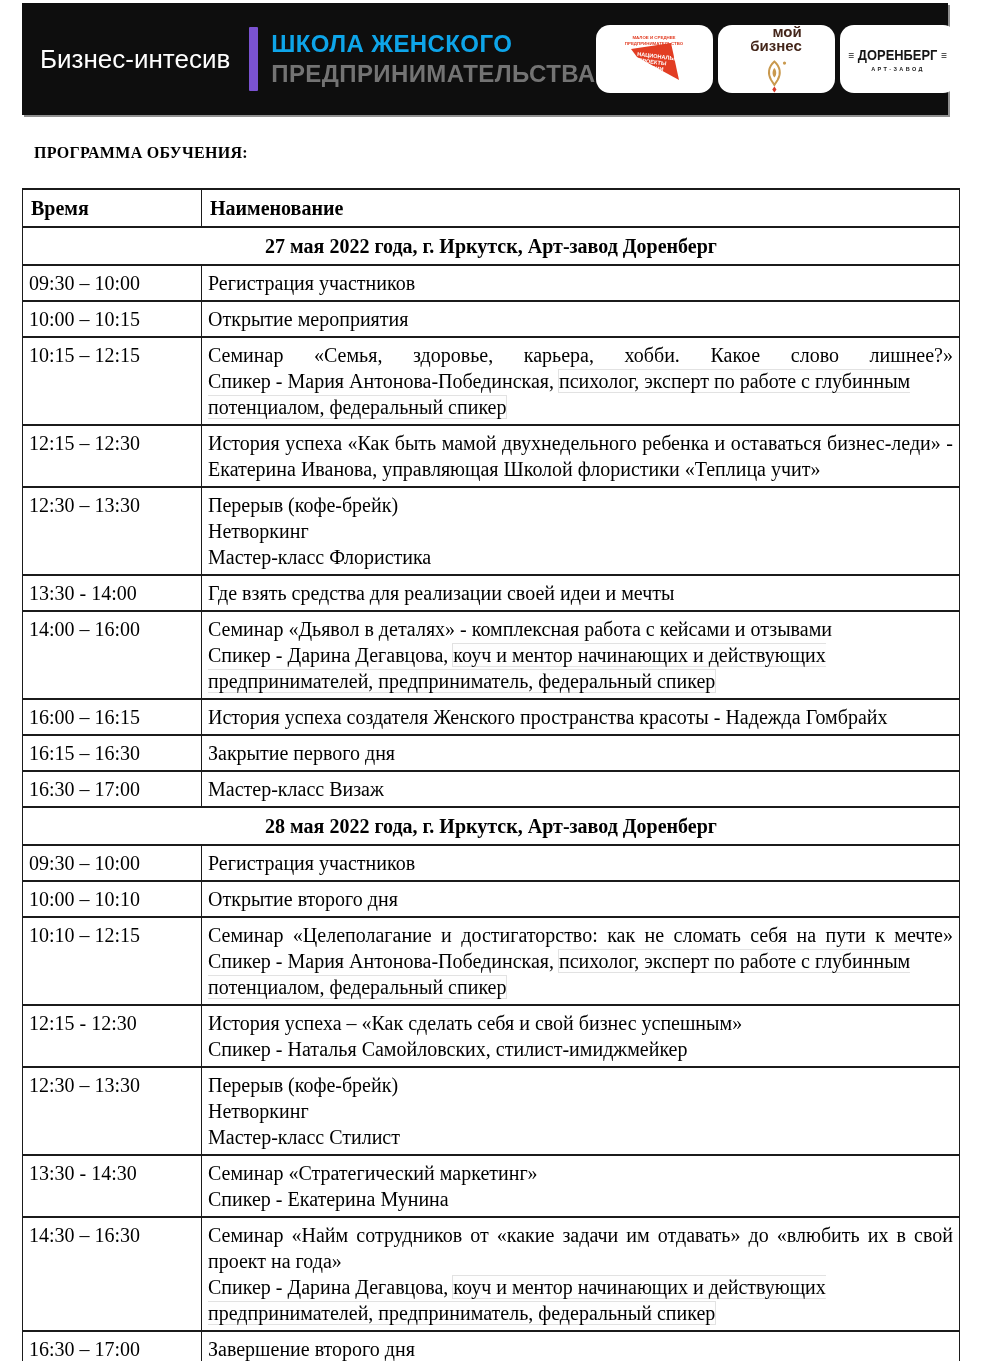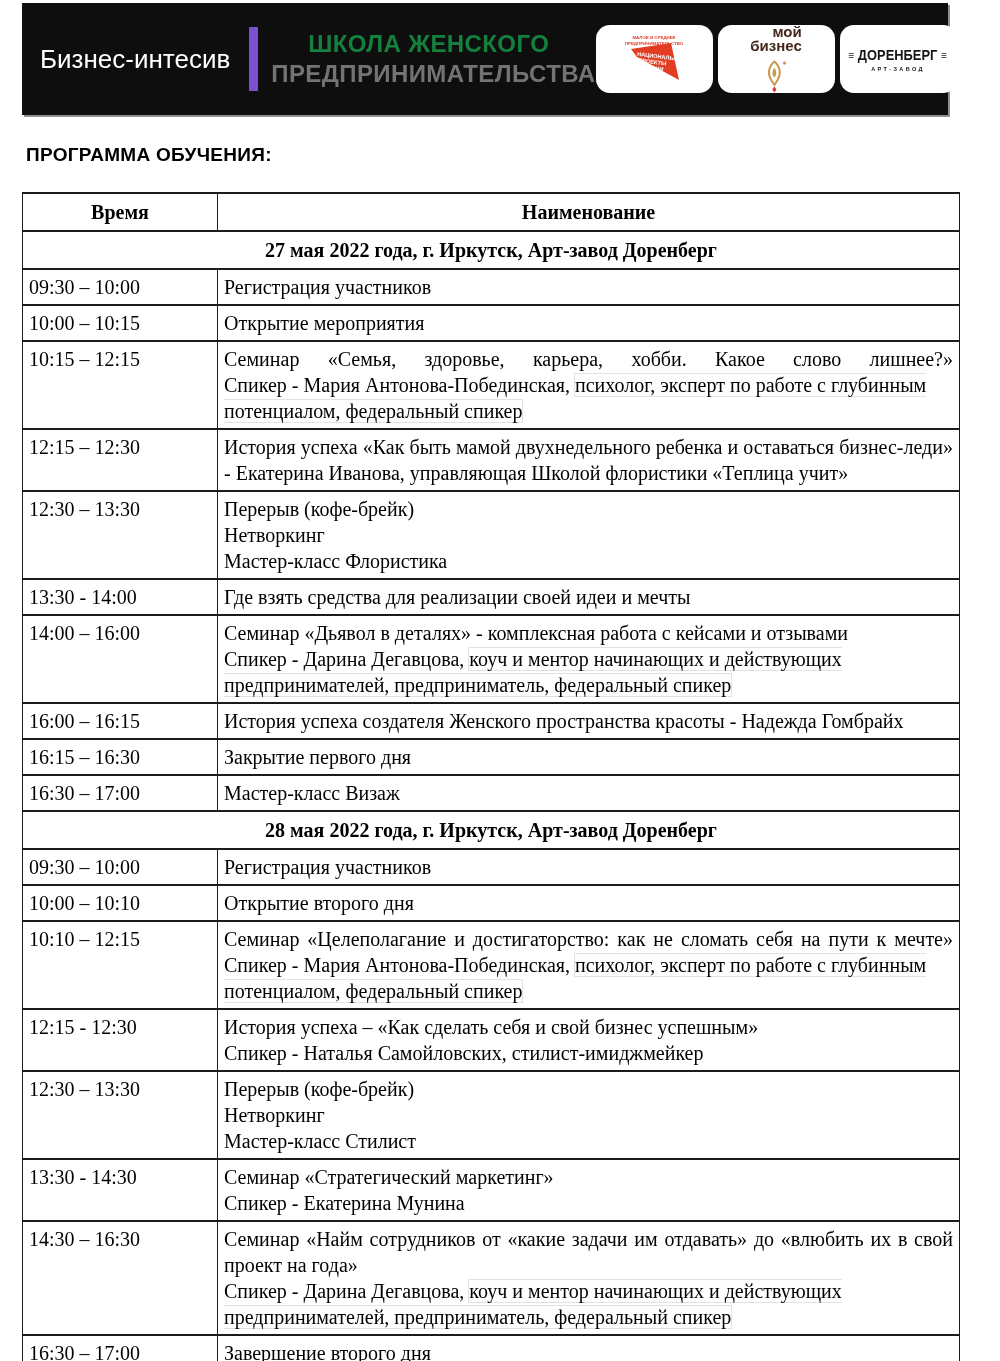--- a/index.html
+++ b/index.html
@@ -4,50 +4,50 @@
 <style>
   html,body{margin:0;padding:0;background:#fff;}
   body{width:1000px;height:1361px;overflow:hidden;font-family:"Liberation Serif",serif;color:#000;}
 
   
   .banner{position:relative;margin:3px 0 0 22px;width:926px;height:112px;background:#0e0e0e;
           box-shadow:2px 2px 0 0 #8f8f8f;display:flex;align-items:center;}
   .brand{color:#fff;font-family:"Liberation Sans",sans-serif;font-size:26px;margin-left:18px;white-space:nowrap;}
   .pbar{width:9px;height:64px;background:#7a52d1;margin:0 13px 0 19px;border-radius:1px;flex:none;}
   .school{font-family:"Liberation Sans",sans-serif;font-weight:bold;font-size:24px;line-height:30px;letter-spacing:.4px;white-space:nowrap;}
-  .school .l1{color:#15803d;margin-left:37px;}
+  .school .l1{color:#0ea5e9;}
   .school .l2{color:#737373;}
   .logos{margin-left:auto;margin-right:7px;display:flex;gap:5px;}
   .card{width:117px;height:68px;background:#fff;border-radius:14px;display:flex;flex-direction:column;
         align-items:center;justify-content:center;overflow:hidden;flex:none;}
   
   .np-small{font-family:"Liberation Sans",sans-serif;font-size:4.4px;font-weight:bold;fill:#e23d23;text-anchor:middle;}
   .np-flag-text text{font-family:"Liberation Sans",sans-serif;font-size:5.6px;font-weight:bold;fill:#fff;}
   
   .card.mb{flex-direction:column;gap:6px;}
   .mb-text{text-align:right;font-family:"Liberation Sans",sans-serif;color:#44261a;line-height:14px;}
   .mb1{font-weight:800;font-size:15px;}
   .mb2{font-weight:700;font-size:15px;}
   
   .dor-row{display:flex;align-items:center;gap:4px;font-family:"Liberation Sans",sans-serif;
            font-weight:800;font-size:14px;color:#161616;transform:scaleX(.92);white-space:nowrap;}
   .eq{font-size:11px;font-weight:800;}
   .dor-sub{font-family:"Liberation Sans",sans-serif;font-size:5.5px;font-weight:bold;letter-spacing:2.4px;
            color:#161616;margin-top:3px;}
 
   
-  .page-title{margin:29px 0 0 26px;font-size:19px;font-weight:bold;letter-spacing:.3px;font-family:Liberation Sans, sans-serif;}
+  .page-title{margin:29px 0 0 34px;font-size:16px;font-weight:bold;letter-spacing:.3px;font-family:Liberation Serif, serif;}
 
   
   table.schedule{margin:26px 0 0 22px;width:938px;border-collapse:collapse;table-layout:fixed;
                  font-family:"Liberation Serif",serif;font-size:20px;line-height:26px;}
   table.schedule td{border:1px solid #1b1b1b;border-top-width:2px;border-bottom-width:2px;
                     padding:4px 6px;vertical-align:top;}
   td.time-cell{width:162px;text-align:left;white-space:nowrap;}
-  tr.header-row td{font-weight:bold;text-align:center;padding:5px 16px;}
+  tr.header-row td{font-weight:bold;padding:5px 8px;}
   tr.section-row td{font-weight:bold;text-align:center;padding:5px 6px;}
   td.event-cell p.block{margin:0;}
   .justify{text-align:justify;}
   .justify-full{text-align:justify;text-align-last:justify;}
   tr.tall td{padding-bottom:26px;}
   .hl{box-shadow:0 0 0 1px #e2e2e2;background:#fefefe;}
 </style>
 </head>
 <body>
 

